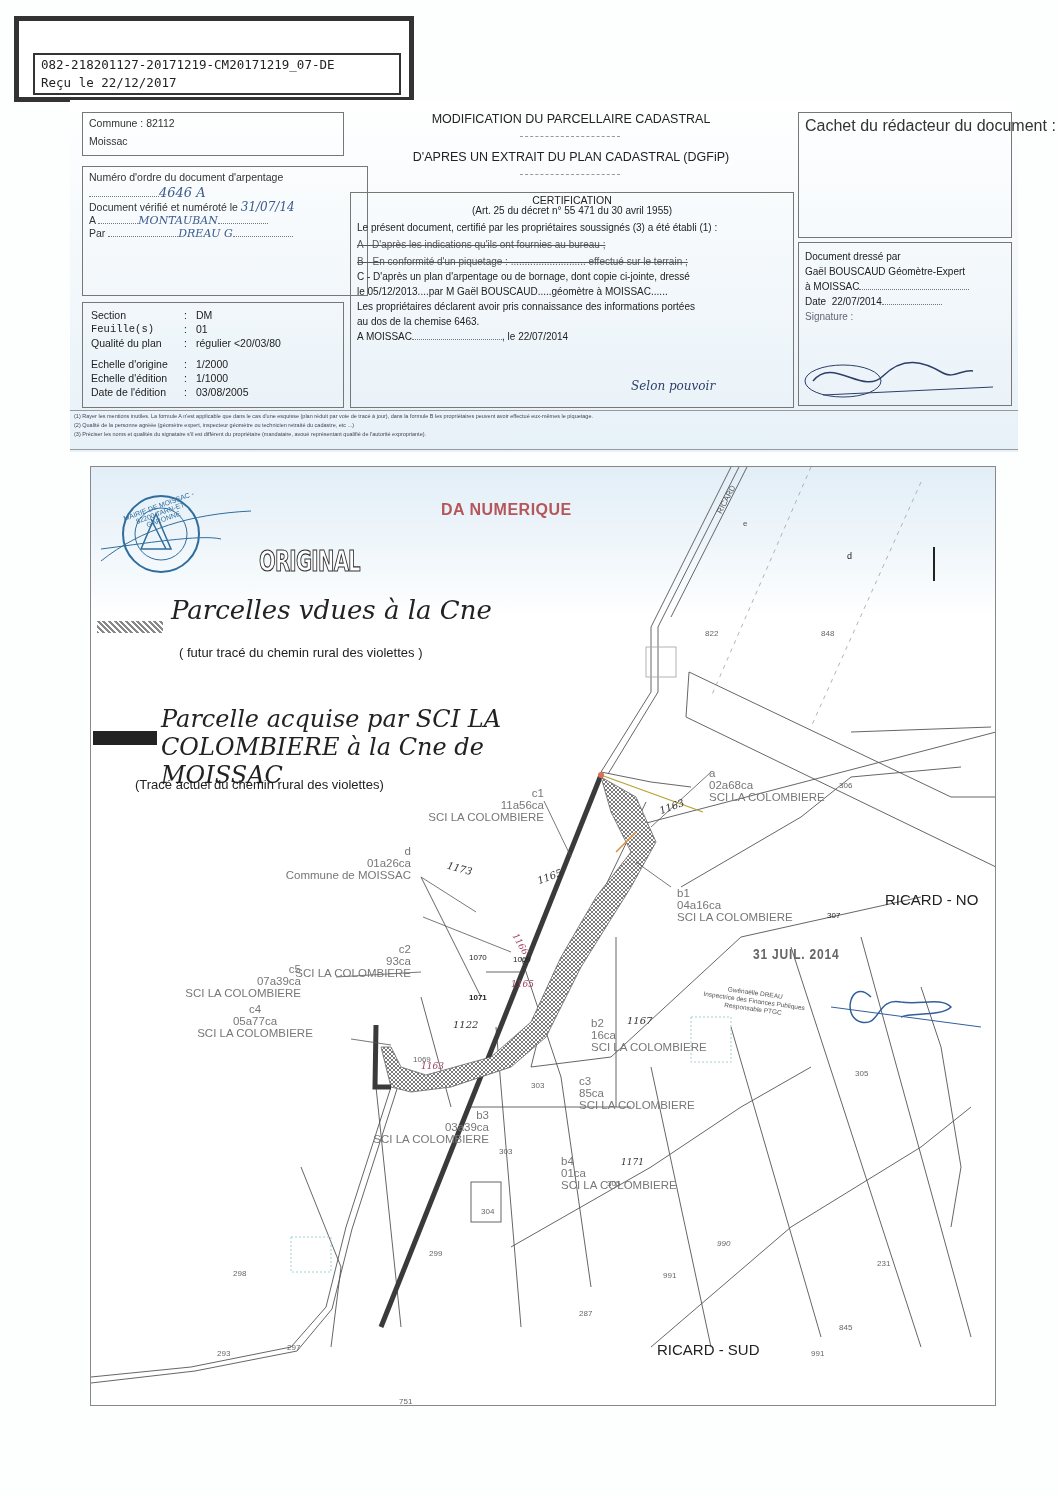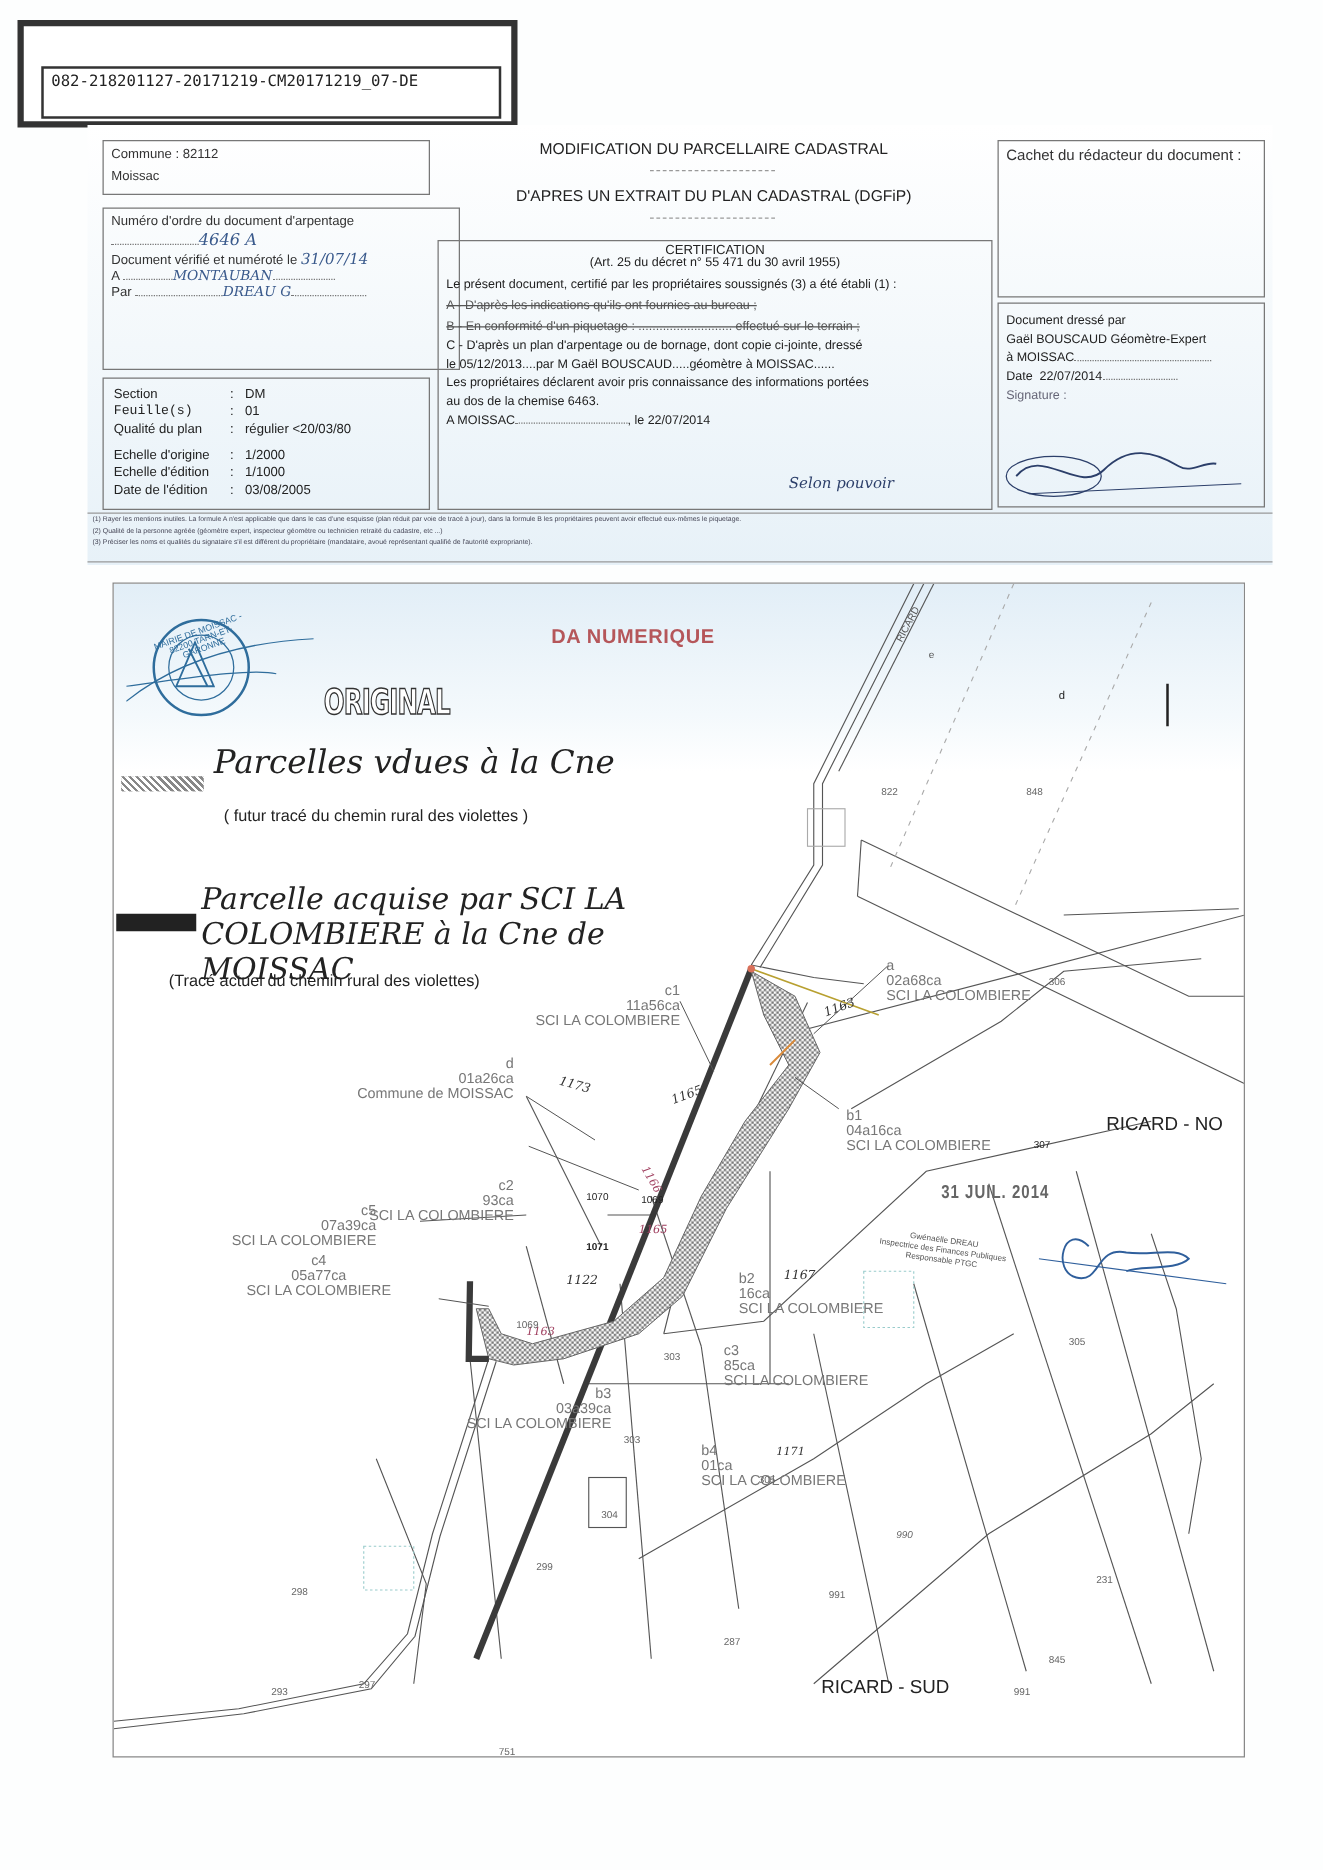--- a/index.html
+++ b/index.html
@@ -23,20 +23,21 @@
   .ml{font-size:11.5px;color:#777;white-space:nowrap;}
   .num{font-size:8px;color:#666;white-space:nowrap;}
   .hw{font-family:"DejaVu Serif",serif;font-style:italic;color:#222;}
 </style>
 </head>
 <body>
 
 <div id="ar-outer" class="abs">
   <div id="ar-inner" class="abs">
     <div>082-218201127-20171219-CM20171219_07-DE</div>
+    <div>Reçu le 22/12/2017</div>
   </div>
 </div>
 
 <div id="cert-area" class="abs">
 
   <div class="abs box" style="left:12px;top:12px;width:262px;height:44px;padding:4px 6px;">
     <div class="t">Commune : 82112</div>
     <div class="t" style="margin-top:6px;">Moissac</div>
   </div>
 
@@ -98,21 +99,21 @@
     <div class="tb strike" style="margin-top:6px;font-size:10px;">B - En conformité d'un piquetage : ........................... effectué sur le terrain ;</div>
     <div class="tb" style="margin-top:4px;font-size:10px;">C - D'après un plan d'arpentage ou de bornage, dont copie ci-jointe, dressé</div>
     <div class="tb" style="margin-top:4px;font-size:10px;">le 05/12/2013....par M Gaël BOUSCAUD.....géomètre à MOISSAC......</div>
     <div class="tb" style="margin-top:4px;font-size:10px;">Les propriétaires déclarent avoir pris connaissance des informations portées</div>
     <div class="tb" style="margin-top:4px;font-size:10px;">au dos de la chemise 6463.</div>
     <div class="tb" style="margin-top:4px;font-size:10px;"><span>A MOISSAC</span><span class="dots" style="width:90px;"></span><span>, le 22/07/2014</span></div>
     <div class="hand" style="position:absolute;left:280px;top:186px;font-size:12px;color:#2c3f6a;">Selon pouvoir</div>
   </div>
 
   <div class="abs box" style="left:728px;top:12px;width:214px;height:126px;padding:4px 6px;">
-    <div class="t" style="font-size:12px;">Cachet du rédacteur du document :</div>
+    <div class="t" style="font-size:16px;">Cachet du rédacteur du document :</div>
   </div>
 
   <div class="abs box" style="left:728px;top:142px;width:214px;height:164px;padding:8px 6px;">
     <div class="tb" style="font-size:10px;">Document dressé par</div>
     <div class="tb" style="font-size:10px;margin-top:4px;">Gaël BOUSCAUD Géomètre-Expert</div>
     <div class="tb" style="font-size:10px;margin-top:4px;"><span>à MOISSAC</span><span class="dots" style="width:110px;"></span></div>
     <div class="tb" style="font-size:10px;margin-top:4px;"><span>Date</span>&nbsp;&nbsp;<span>22/07/2014</span><span class="dots" style="width:60px;"></span></div>
     <div class="tb" style="font-size:10px;margin-top:4px;color:#667;">Signature :</div>
     <svg width="200" height="50" style="position:absolute;left:4px;top:108px;">
       <path d="M10 30 C30 5, 60 45, 80 25 S120 10, 140 22 C150 28,160 18,170 20" stroke="#2c3f6a" fill="none" stroke-width="1.5"></path>
@@ -307,21 +308,21 @@
   <div class="abs num" style="left:764px;top:602px;">305</div>
   <div class="abs num" style="left:440px;top:614px;">303</div>
   <div class="abs num" style="left:408px;top:680px;">303</div>
   <div class="abs num" style="left:516px;top:712px;">305</div>
   <div class="abs num" style="left:390px;top:740px;">304</div>
   <div class="abs num" style="left:338px;top:782px;">299</div>
   <div class="abs num" style="left:142px;top:802px;">298</div>
   <div class="abs num" style="left:196px;top:876px;">297</div>
   <div class="abs num" style="left:126px;top:882px;">293</div>
   <div class="abs num" style="left:308px;top:930px;">751</div>
-  <div class="abs num" style="left:626px;top:756px;font-style:italic;">990</div>
+  <div class="abs num" style="left:626px;top:772px;font-style:italic;">990</div>
   <div class="abs num" style="left:572px;top:804px;">991</div>
   <div class="abs num" style="left:488px;top:842px;">287</div>
   <div class="abs num" style="left:786px;top:792px;">231</div>
   <div class="abs num" style="left:748px;top:856px;">845</div>
   <div class="abs num" style="left:720px;top:882px;">991</div>
   <div class="abs num" style="left:378px;top:486px;color:#222;">1070</div>
   <div class="abs num" style="left:422px;top:488px;color:#222;">1069</div>
   <div class="abs num" style="left:378px;top:526px;color:#222;font-weight:bold;">1071</div>
   <div class="abs num" style="left:322px;top:588px;">1069</div>
 

